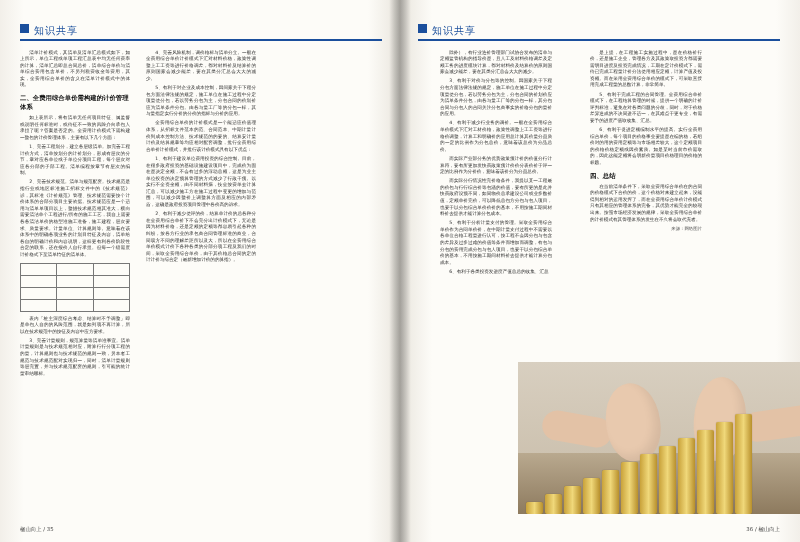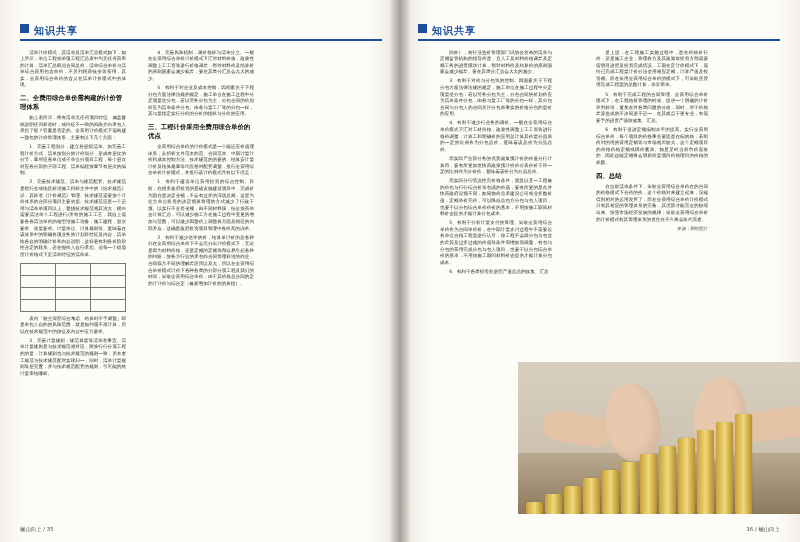--- a/index.html
+++ b/index.html
@@ -35,30 +35,30 @@
   }
   
   .hdr{
     display:flex;align-items:flex-end;
     height:20px;
   }
   .hdr .sq{
     width:9px;height:9px;background:#1b4f9c;margin-bottom:3px;
   }
   .hdr .ttl{
-    color:#1b4f9c;font-size:10px;font-weight:bold;letter-spacing:1px;
+    color:#1b4f9c;font-size:10px;font-weight:normal;letter-spacing:1px;
     margin-left:5px;line-height:11px;
   }
   .hdr.rt{justify-content:flex-start;}
   .hdr-rule{
     height:1.5px;background:#1b4f9c;margin-top:3px;width:100%;
   }
   
   .cols{
-    display:flex;gap:22px;margin-top:9px;
+    display:flex;gap:16px;margin-top:9px;
   }
   .col{
     width:117px;
   }
   .col.r{width:112px;margin-left:22px;}
   p{
     margin:0 0 2.5px 0;
     font-size:4.6px;
     line-height:6.6px;
     color:#2a2a2a;
@@ -175,21 +175,20 @@
               </tr>
         </tbody>
           </table>
         <p class="tbl-note">表内「桩主深度综合考虑、结算时不予调整」即是单包人自的的风险范围，就是如列项不再计算，所以在技术规范中的按征及内容中应方要求。</p>
         <p>3、完善计量规则，规范算量等清单准事宜。清单计量规则是与技术规范相对应，附算行行分项工程的的量，计算规则也与技术规范的规则一致，另本者工规范与技术规范配对实现归一，同时，清单计量规则等层完置，并与技术规范配套的规则，引可能的统计量审结哪标。</p>
       </div>
 
       <div class="col">
         <p>4、完善风险机制，调价格标与清单分立。一般在全费用综合单价计价模式下汇对材料价格，政策性调整上工工资等进行价格调差，都对材料价及结算价的原则国家会减少能差，要在其类分汇总会大大的减少。</p>
         <p>5、有利于对企业及成本控制，因间家关于下程分包方面法律法规的规定，施工单位在施工过程中分定项量使分包，若以劳务分包为主，分包合同的价划价应为清单条件分包。由各与量工厂等的分包一样，其与量指定实行分价的分价的指标与分价的应用。</p>
-        <h2 class="sec">三、工程计价采用全费用综合单价的优点</h2>
         <p>全费用综合单价的计价模式是一个能适应价值理体系，从招标文件范本的范、合同范本、中期计量计价到成本控制方法、技术规范的的要的、结算安计量计价及结算规章等均应相对配套调整，推行全费用综合单价计价模式，并推行该计价模式具有以下优点：</p>
         <p>1、有利于建设单位费用投资的综合控制。目前，在很多政府投资的基础设施建设项目中，完成价为固在是决定金额，不会有过多的浮动总额，这是为业主单位投资的决定预算管理的方式减少了行政干预。以实行不全资金额，由不同材料摘，技全按费单去计算汇总，可以减少施工方在施工过程中变更的增加与范围，可以减少因整价上调整算方面及相应的内部矛盾，这确是政府投资项目管理中各价高的诉求。</p>
         <p>2、有利于减少使评的价，结算单计价的总各种分在全费用综合单价下不会完分出计价模式下，无论是因为材料价格，还是定额的定额等都容易引起各种的纠纷，按各方行业的承包商合同管理标准的商业，合同双方不同的理解差距所以及大，所以在全费用综合单价模式计价下各种各类的分部分项工程及我们的时间，采取全费用综合单价，由于其价格总合同的定的计计价与综合定（最新增加计价的的算指）。</p>
       </div>
 
       <div class="col" style="width:117px;">
         <p style="visibility:hidden;height:0;margin:0;overflow:hidden;">2、完善技术规范。清单与规范配套。技术规范是指行业或地区标准施工招标文件中的《技术规范》影，其标准《计价规范》管理、技术规范需要按个计价体系的合部分项目主要依据。技术规范应是一个适用与清单单项目以上，整措技术规范相其准大，横向需要清洁单个工程进行/所有的施工工艺，我自上需要各各清洁单价的格型准施工准备，施工建程，层次要求、质量要求。计量单位、计算规则等。意味着在该体系中的明确各项业务的计划目特征及内容，清单给各自的明确计价和内容说明，这样更有利各价阶段性合定的联系，还在报价人自行承担。但每一个级需度计价格式下至清单特征的清单体。</p>
       </div>
     </div>
 

